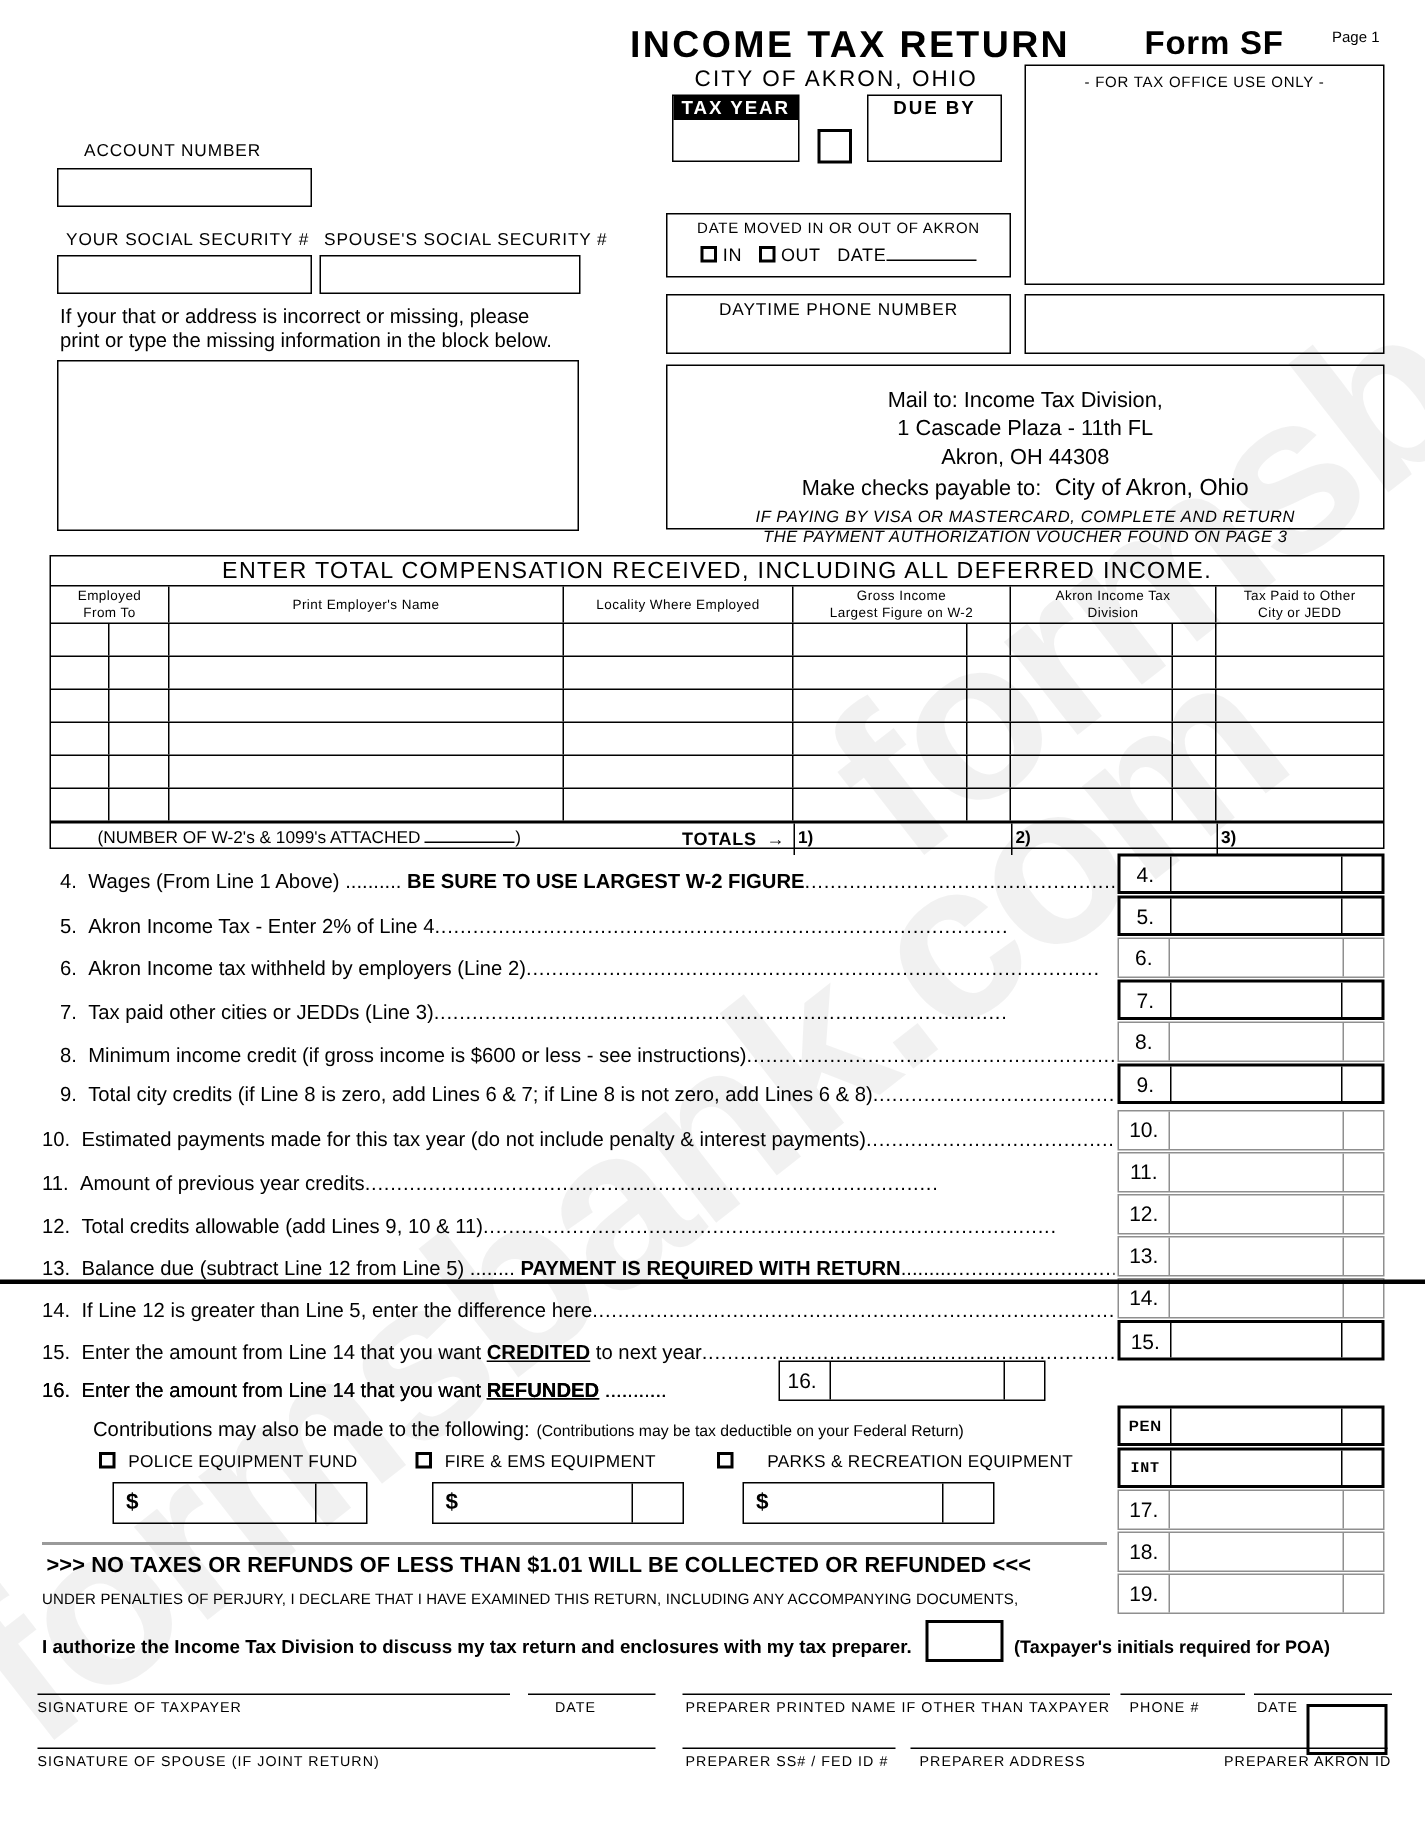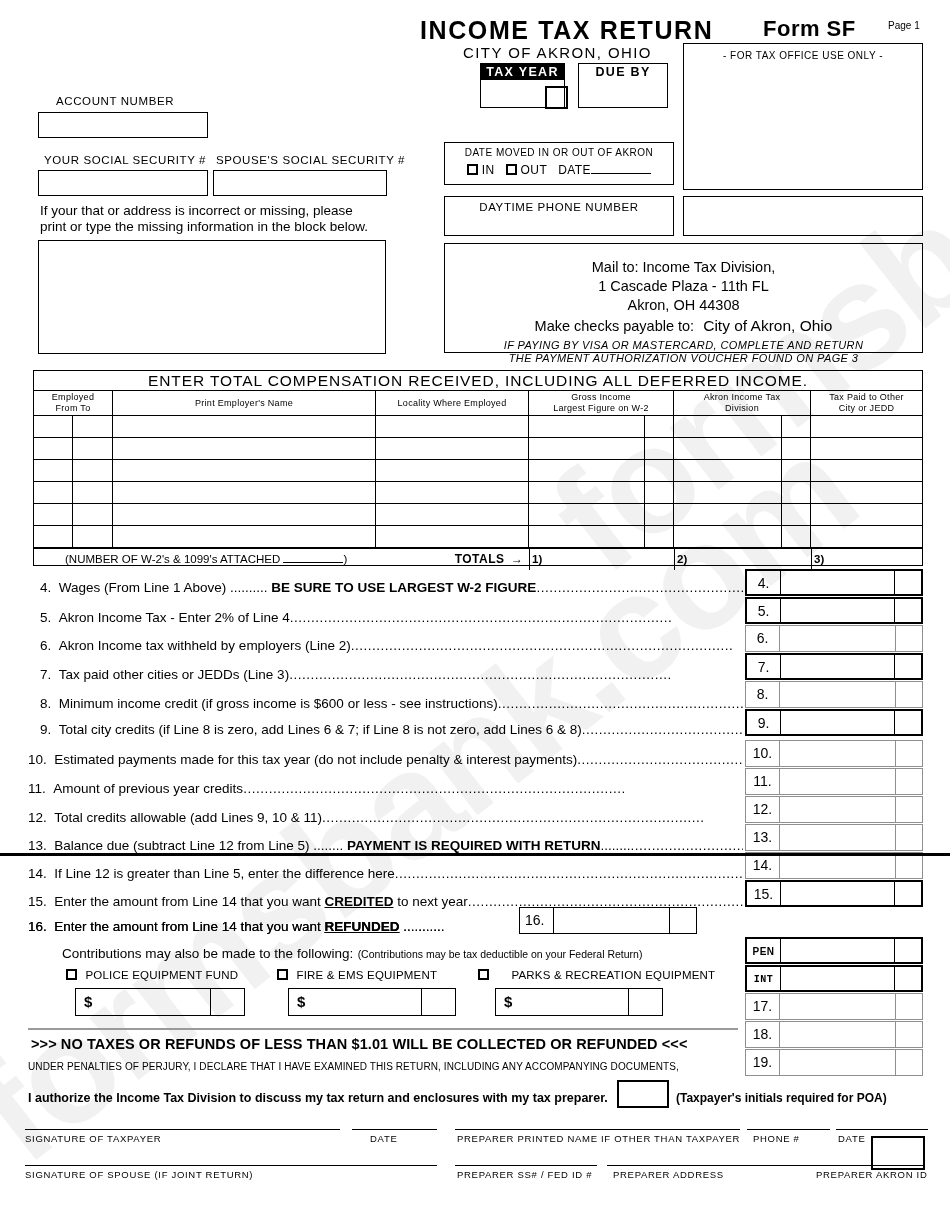--- a/index.html
+++ b/index.html
@@ -117,21 +117,21 @@
     <span class="wm2">formsbank.com</span>
   </div>
 
   <div class="layer">
 
   <div class="abs title-main" style="left:420px;top:16px;width:275px;">INCOME  TAX  RETURN</div>
   <div class="abs title-sub" style="left:420px;top:44px;width:275px;">CITY  OF  AKRON,  OHIO</div>
   <div class="abs form-sf" style="left:763px;top:16px;">Form SF</div>
   <div class="abs page-no" style="left:888px;top:20px;">Page 1</div>
 
-  <div class="abs bx" style="left:448px;top:63px;width:85px;height:45px;margin-left:32px;">
+  <div class="abs bx" style="left:448px;top:63px;width:85px;height:45px;">
     <div class="taxyear-hdr">TAX YEAR</div>
   </div>
 
   <div class="abs bx-bold" style="left:545px;top:86px;width:23px;height:23px;"></div>
 
   <div class="abs bx" style="left:578px;top:63px;width:90px;height:45px;">
     <div class="dueby-hdr">DUE  BY</div>
   </div>
 
   <div class="abs bx" style="left:683px;top:43px;width:240px;height:147px;">

